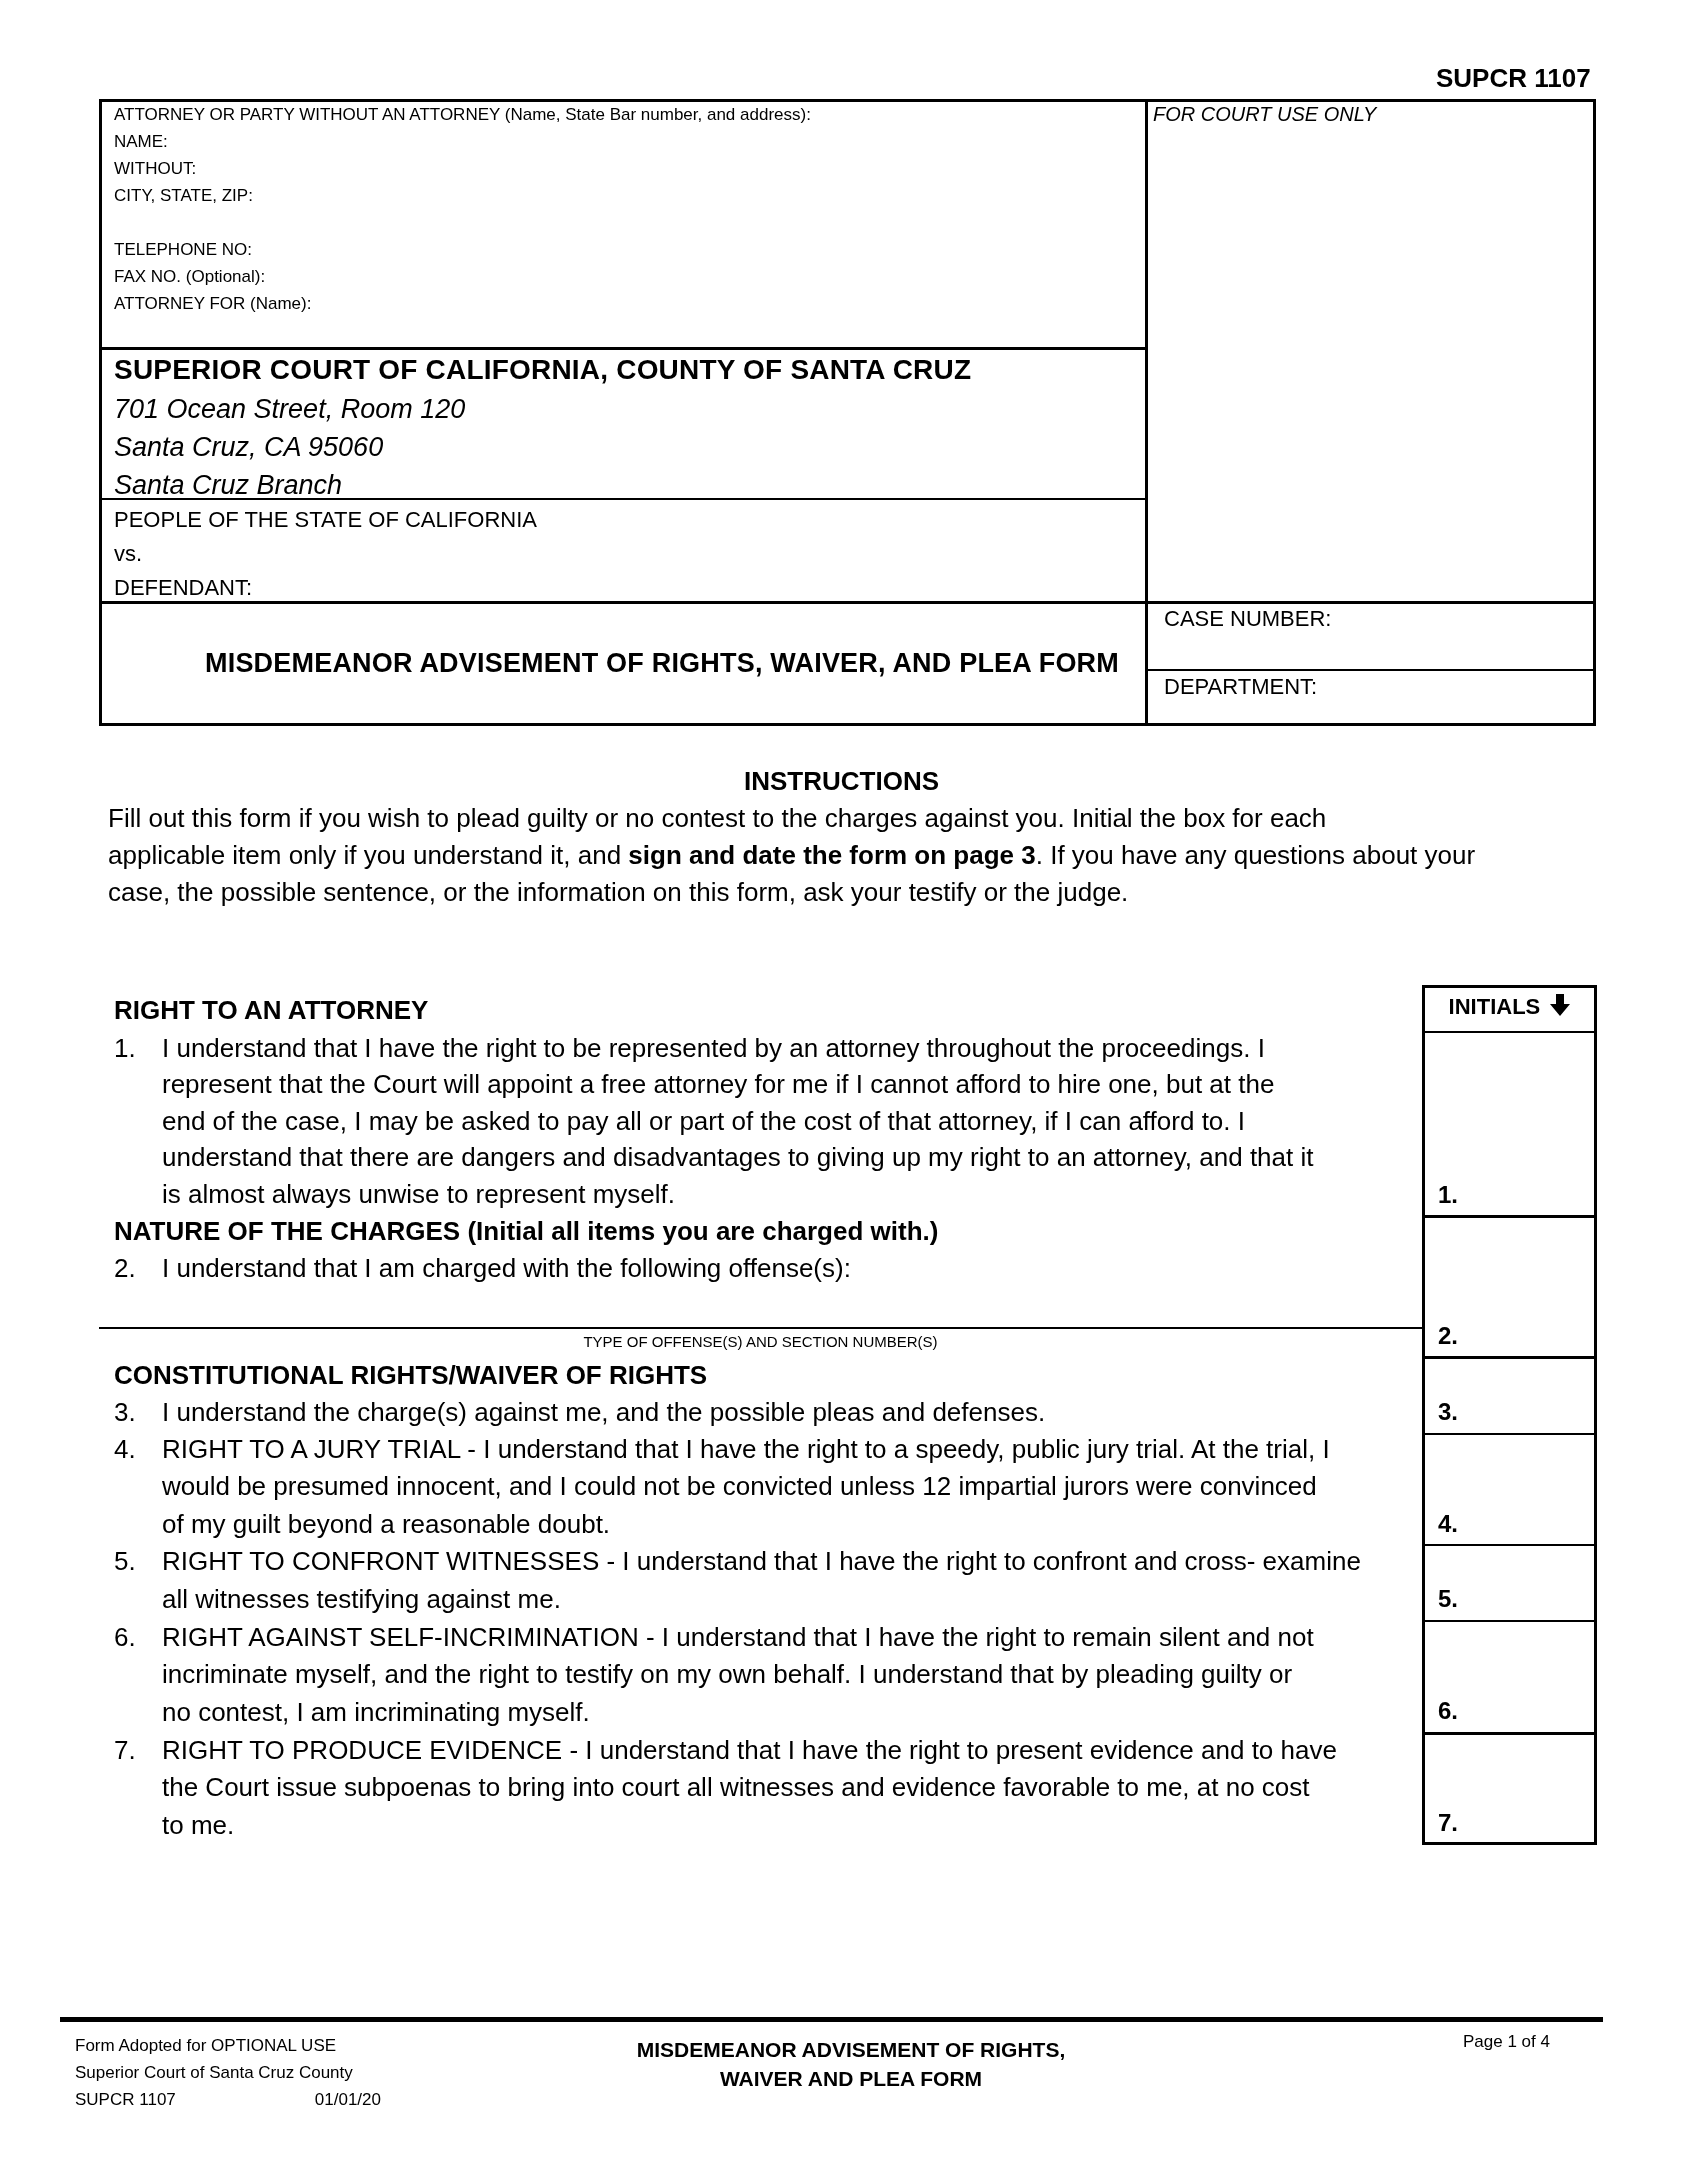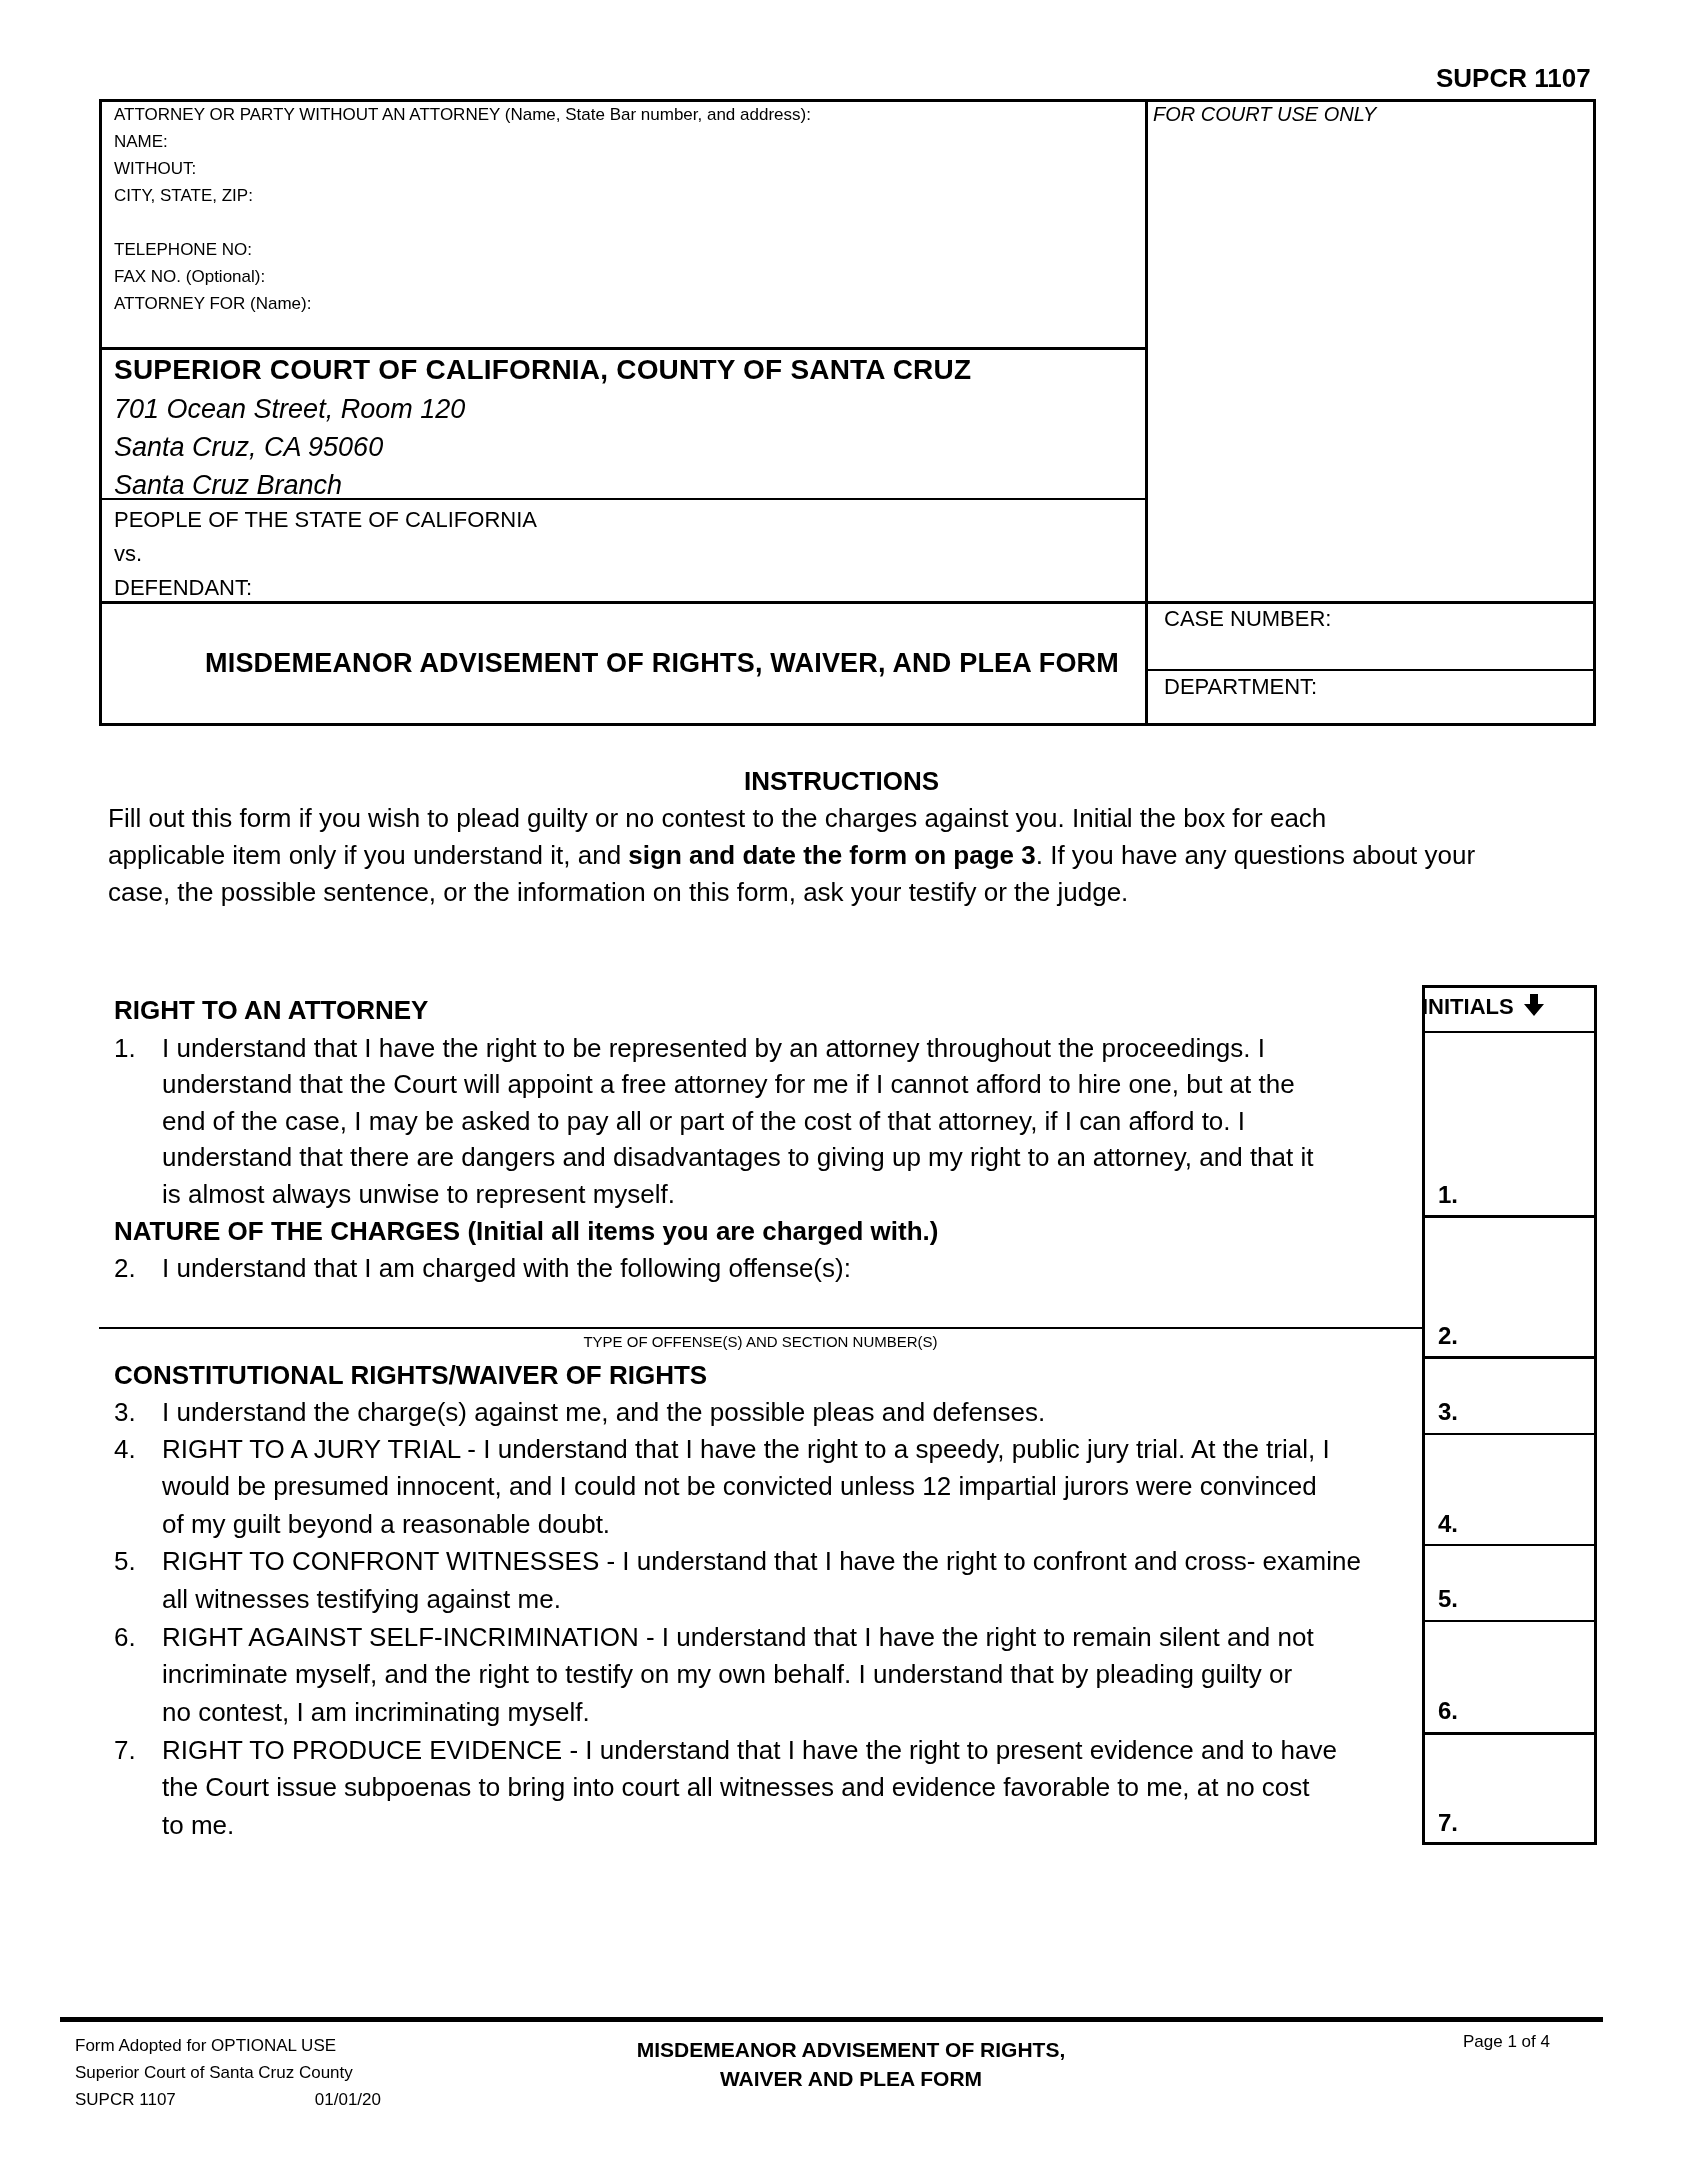--- a/index.html
+++ b/index.html
@@ -21,21 +21,21 @@
   .title { left:102px; top:648px; width:1046px; text-align:center; font-size:27px; font-weight:bold; letter-spacing:0.2px;padding-left:37px; }
   .case-label { left:1164px; top:606px; font-size:22px; }
   .dept-label { left:1164px; top:674px; font-size:22px; }
   .instr-head { left:0; width:1683px; top:766px; text-align:center; font-size:26px; font-weight:bold; }
   .instr { left:99px; top:800px; width:1500px; font-size:26px; line-height:37px;margin-left:9px; }
   .instr div { white-space:nowrap; }
   .sec-head { left:114px; font-size:26px; font-weight:bold; white-space:nowrap; }
   .item-num { left:114px; font-size:26px; }
   .item-line { left:162px; font-size:26px; white-space:nowrap; }
   .init-box { left:1422px; top:985px; width:175px; height:860px; border:3px solid #000; box-sizing:border-box; }
-  .init-head { left:1422px; top:994px; width:175px; font-size:22px; font-weight:bold; }
+  .init-head { left:1422px; top:994px; width:175px; text-align:center; font-size:22px; font-weight:bold; }
   .init-num { left:1438px; font-size:24px; font-weight:bold; }
   .offense-label { left:99px; width:1323px; top:1333px; text-align:center; font-size:15px; }
   .footer-rule { left:60px; top:2017px; width:1543px; height:5px; background:#000; }
   .foot-left { left:75px; top:2032px; font-size:17px; line-height:27px; }
   .foot-center { left:554px; top:2035px; width:594px; text-align:center; font-size:21px; font-weight:bold; line-height:29px; }
   .foot-right { left:1463px; top:2032px; font-size:17px; }
   .arrow { display:inline-block; vertical-align:middle; margin-left:4px; }
 </style>
 </head>
 <body>
@@ -116,21 +116,21 @@
 <div class="abs" style="left:1425px; top:1546px; width:169px; height:73px;"></div>
 <div class="abs init-num" style="top:1585px;">5.</div>
 <div class="abs" style="left:1425px; top:1735px; width:169px; height:108px;"></div>
 <div class="abs" style="left:1425px; top:1622px; width:169px; height:110px;"></div>
 <div class="abs init-num" style="top:1697px;">6.</div>
 <div class="abs init-num" style="top:1809px;">7.</div>
 
 <div class="abs sec-head" style="top:995px;">RIGHT TO AN ATTORNEY</div>
 <div class="abs item-num" style="top:1033px;">1.</div>
 <div class="abs item-line" style="top:1033px;">I understand that I have the right to be represented by an attorney throughout the proceedings. I</div>
-<div class="abs item-line" style="top:1069px;">understand that the Court will appoint a free attorney for me if I cannot afford to hire one, but at the</div>
+<div class="abs item-line" style="top:1069px;">represent that the Court will appoint a free attorney for me if I cannot afford to hire one, but at the</div>
 <div class="abs item-line" style="top:1106px;">end of the case, I may be asked to pay all or part of the cost of that attorney, if I can afford to. I</div>
 <div class="abs item-line" style="top:1142px;">understand that there are dangers and disadvantages to giving up my right to an attorney, and that it</div>
 <div class="abs item-line" style="top:1179px;">is almost always unwise to represent myself.</div>
 
 <div class="abs sec-head" style="top:1216px;">NATURE OF THE CHARGES (Initial all items you are charged with.)</div>
 <div class="abs item-num" style="top:1253px;">2.</div>
 <div class="abs item-line" style="top:1253px;">I understand that I am charged with the following offense(s):</div>
 
 <div class="abs" style="left:99px; top:1287px; width:1323px; height:40px;"><span></span></div>
 <div class="hline" style="left:99px; top:1327px; width:1323px;"></div>

